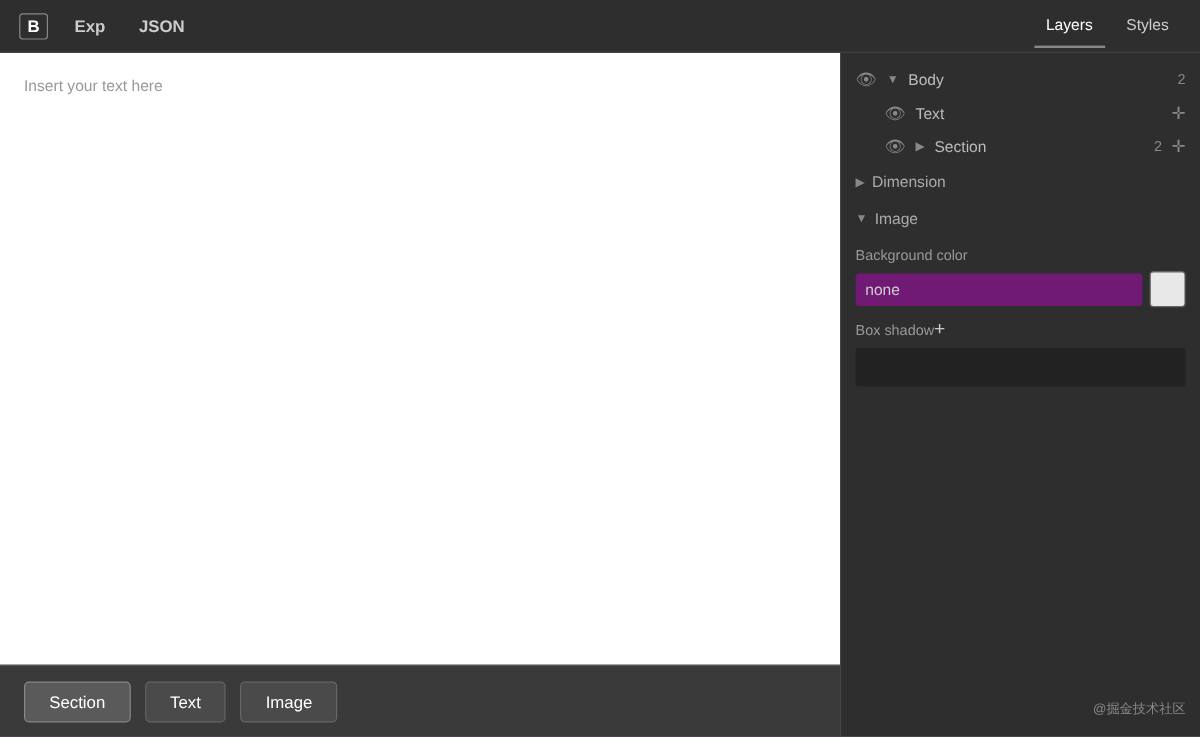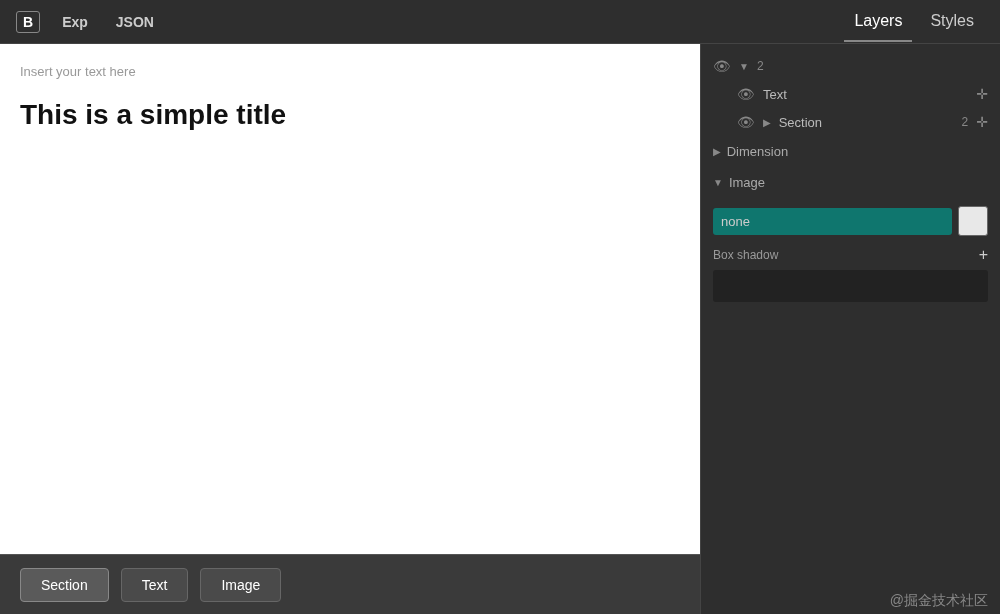--- a/index.html
+++ b/index.html
@@ -119,21 +119,21 @@
       width: 300px;
       background: #2e2e2e;
       display: flex;
       flex-direction: column;
       border-left: 1px solid #444;
     }
     .panel-tab {
       flex: 1;
       text-align: left;
       padding: 10px;
-      font-size: 16px;
+      font-size: 13px;
       color: #ccc;
       cursor: pointer;
       border-bottom: 2px solid transparent;
     }
     .panel-tab.active {
       color: #fff;
       border-bottom: 2px solid #888;
     }
 
     
@@ -202,63 +202,63 @@
       margin-bottom: 6px;
     }
     .style-input-row {
       display: flex;
       align-items: center;
       gap: 6px;
       margin-bottom: 10px;
     }
     .style-input {
       flex: 1;
-      background: #0f766e;
+      background: #701a75;
       border: none;
       border-radius: 3px;
       color: #ccc;
       padding: 6px 8px;
       font-size: 13px;
     }
     .style-color-swatch {
       width: 30px;
       height: 30px;
       background: #e8e8e8;
       border: 1px solid #666;
       border-radius: 3px;
       cursor: pointer;
     }
     .style-row-label {
       display: flex;
       align-items: center;
-      justify-content: space-between;
+      justify-content: flex-start;
       color: #999;
       font-size: 12px;
       margin-bottom: 6px;
     }
     .style-add-btn {
       color: #ccc;
       font-size: 16px;
       cursor: pointer;
       background: none;
       border: none;
     }
     .style-shadow-box {
       background: #222;
       border-radius: 3px;
       height: 32px;
     }
 
     
     .watermark {
       position: absolute;
-      bottom: 4px;
+      bottom: 16px;
       right: 12px;
       color: #888;
-      font-size: 14px;
+      font-size: 11px;
     }
   </style>
 </head>
 <body>
 
 <div class="top-bar">
   <div class="top-bar-left">
     <button class="top-bar-btn bold-btn">B</button>
     <button class="top-bar-btn">Exp</button>
     <button class="top-bar-btn">JSON</button>
@@ -267,35 +267,35 @@
     <div class="panel-tab active">Layers</div>
     <div class="panel-tab">Styles</div>
   </div>
 </div>
 
 <div class="main-area">
 
   <div class="canvas-area">
     <div class="canvas-content">
       <div class="canvas-insert-text">Insert your text here</div>
-      <div class="canvas-title">This is a simple title</div>
     </div>
     <div class="bottom-toolbar">
       <button class="toolbar-btn active">Section</button>
       <button class="toolbar-btn">Text</button>
       <button class="toolbar-btn">Image</button>
     </div>
   </div>
 
   <div class="right-panel">
     <div class="layers-section">
 
       <div class="layer-item">
         <span class="layer-eye">👁</span>
         <span class="layer-arrow">▼</span>
+        <span class="layer-name">Body</span>
         <span class="layer-count">2</span>
       </div>
 
       <div class="layer-item layer-indent">
         <span class="layer-eye">👁</span>
         <span class="layer-name">Text</span>
         <span class="layer-move">✛</span>
       </div>
 
       <div class="layer-item layer-indent">
@@ -310,20 +310,21 @@
         <span class="arrow">▶</span>
         <span>Dimension</span>
       </div>
 
       <div class="panel-section-header">
         <span class="arrow">▼</span>
         <span>Image</span>
       </div>
 
       <div class="styles-section">
+        <div class="style-label">Background color</div>
         <div class="style-input-row">
           <input class="style-input" type="text" value="none" style="">
           <div class="style-color-swatch"></div>
         </div>
         <div class="style-row-label">
           <span>Box shadow</span>
           <button class="style-add-btn">+</button>
         </div>
         <div class="style-shadow-box"></div>
       </div>

